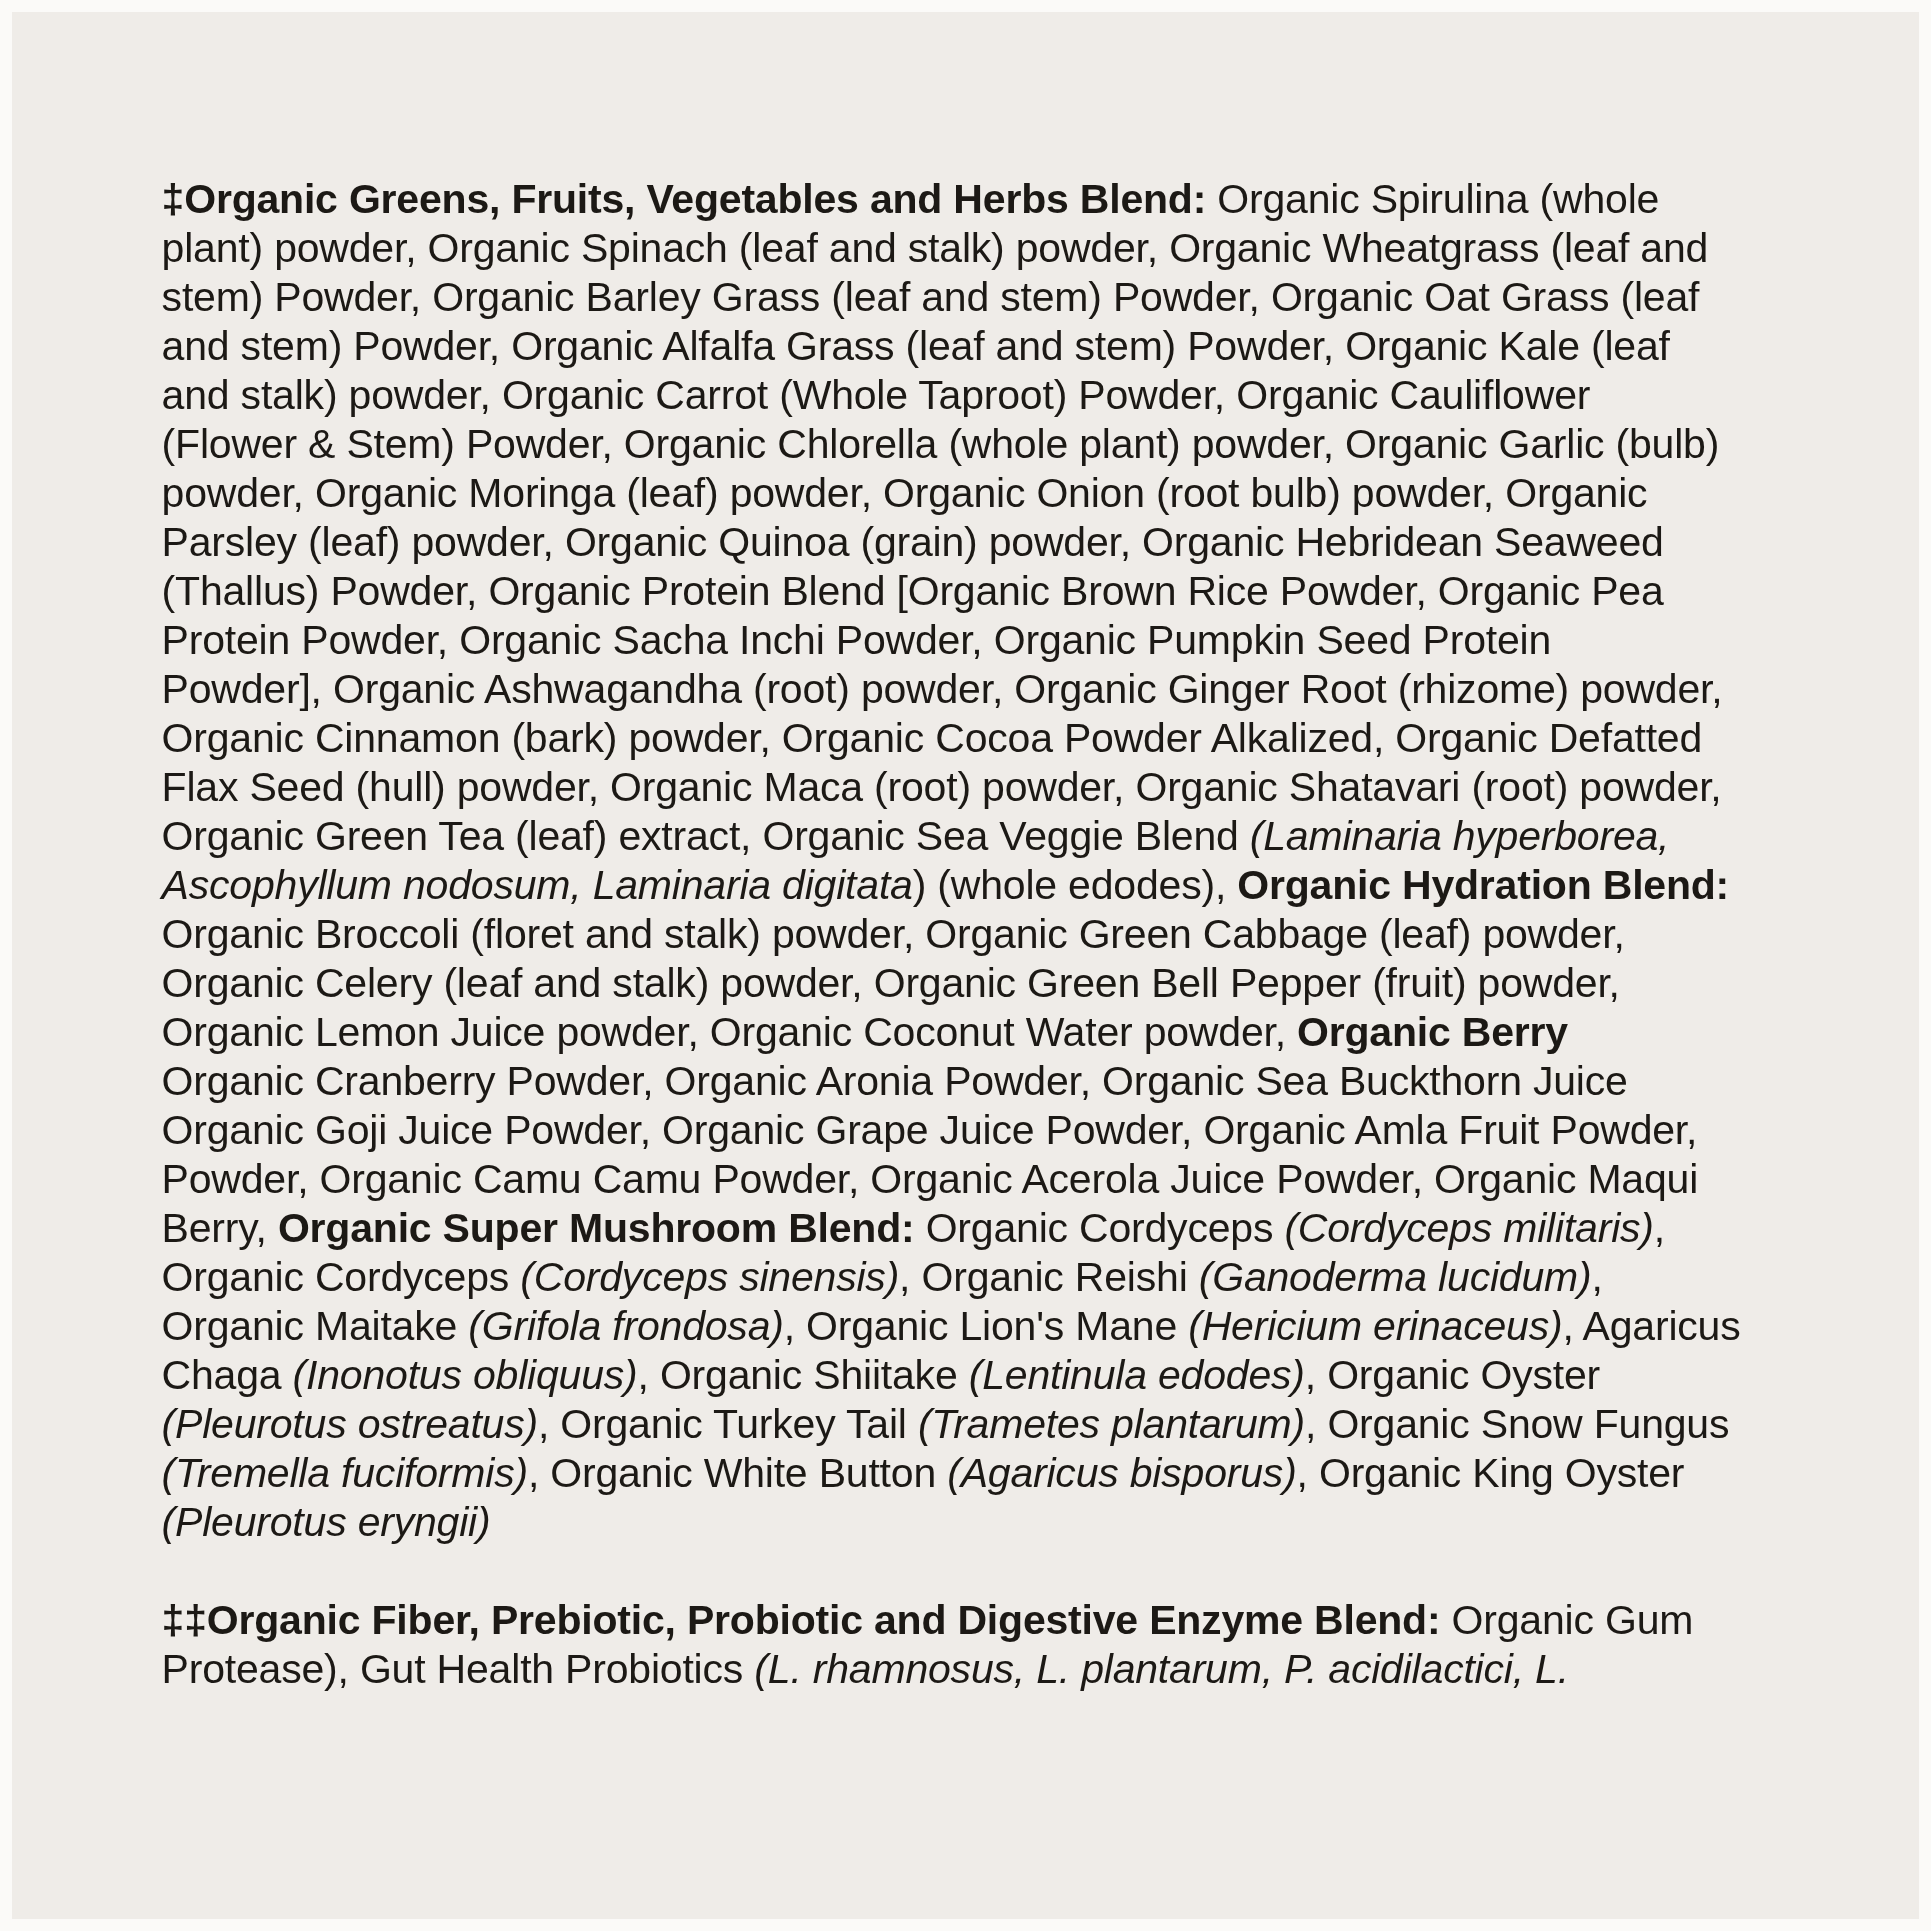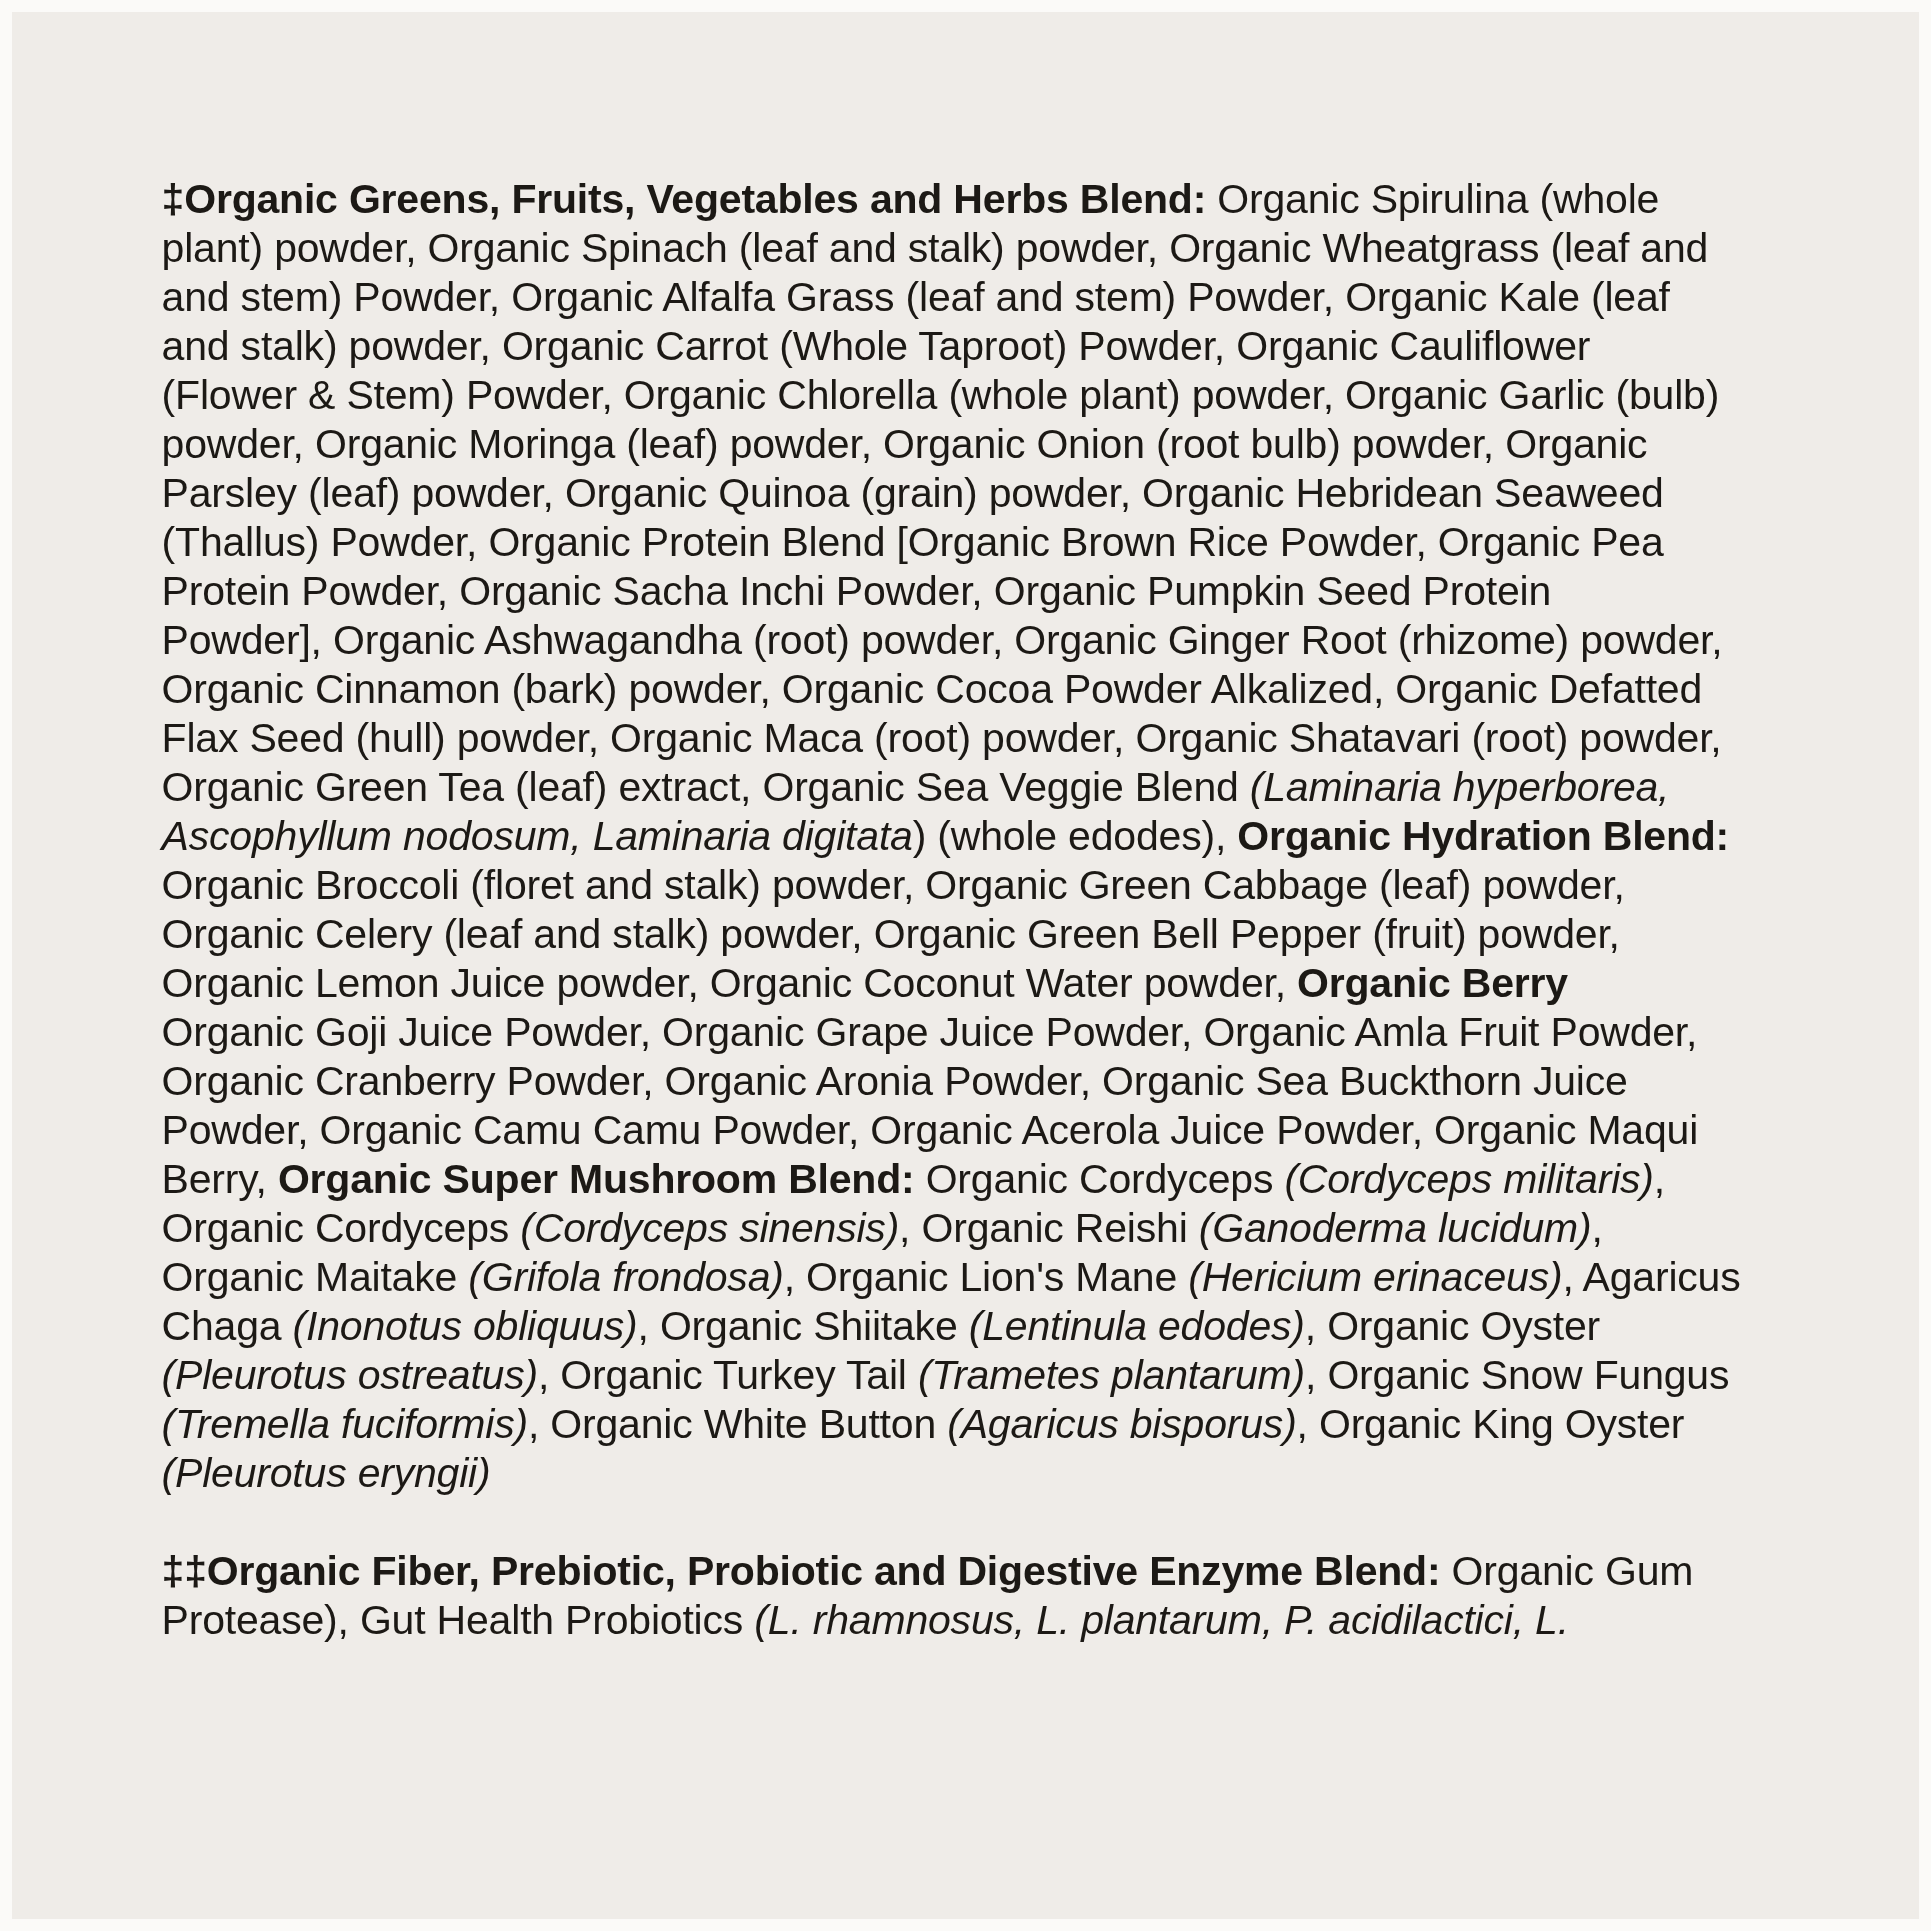--- a/index.html
+++ b/index.html
@@ -39,37 +39,38 @@
   .seg-italic { font-weight: 400; font-style: italic; }
 </style>
 </head>
 <body>
 
 <div class="panel">
   <div class="ingredients">
       <div class="para">
         <div class="line"><span class="seg-bold">‡Organic Greens, Fruits, Vegetables and Herbs Blend:</span><span class="seg-normal"> Organic Spirulina (whole</span></div>
         <div class="line"><span class="seg-normal">plant) powder, Organic Spinach (leaf and stalk) powder, Organic Wheatgrass (leaf and</span></div>
+        <div class="line"><span class="seg-normal">stem) Powder, Organic Barley Grass (leaf and stem) Powder, Organic Oat Grass (leaf</span></div>
         <div class="line"><span class="seg-normal">and stem) Powder, Organic Alfalfa Grass (leaf and stem) Powder, Organic Kale (leaf</span></div>
         <div class="line"><span class="seg-normal">and stalk) powder, Organic Carrot (Whole Taproot) Powder, Organic Cauliflower</span></div>
         <div class="line"><span class="seg-normal">(Flower &amp; Stem) Powder, Organic Chlorella (whole plant) powder, Organic Garlic (bulb)</span></div>
         <div class="line"><span class="seg-normal">powder, Organic Moringa (leaf) powder, Organic Onion (root bulb) powder, Organic</span></div>
         <div class="line"><span class="seg-normal">Parsley (leaf) powder, Organic Quinoa (grain) powder, Organic Hebridean Seaweed</span></div>
         <div class="line"><span class="seg-normal">(Thallus) Powder, Organic Protein Blend [Organic Brown Rice Powder, Organic Pea</span></div>
         <div class="line"><span class="seg-normal">Protein Powder, Organic Sacha Inchi Powder, Organic Pumpkin Seed Protein</span></div>
         <div class="line"><span class="seg-normal">Powder], Organic Ashwagandha (root) powder, Organic Ginger Root (rhizome) powder,</span></div>
         <div class="line"><span class="seg-normal">Organic Cinnamon (bark) powder, Organic Cocoa Powder Alkalized, Organic Defatted</span></div>
         <div class="line"><span class="seg-normal">Flax Seed (hull) powder, Organic Maca (root) powder, Organic Shatavari (root) powder,</span></div>
         <div class="line"><span class="seg-normal">Organic Green Tea (leaf) extract, Organic Sea Veggie Blend </span><span class="seg-italic">(Laminaria hyperborea,</span></div>
         <div class="line"><span class="seg-italic">Ascophyllum nodosum, Laminaria digitata</span><span class="seg-normal">) (whole edodes), </span><span class="seg-bold">Organic Hydration Blend:</span></div>
         <div class="line"><span class="seg-normal">Organic Broccoli (floret and stalk) powder, Organic Green Cabbage (leaf) powder,</span></div>
         <div class="line"><span class="seg-normal">Organic Celery (leaf and stalk) powder, Organic Green Bell Pepper (fruit) powder,</span></div>
         <div class="line"><span class="seg-normal">Organic Lemon Juice powder, Organic Coconut Water powder, </span><span class="seg-bold">Organic Berry</span></div>
+        <div class="line"><span class="seg-normal">Organic Cranberry Powder, Organic Aronia Powder, Organic Sea Buckthorn Juice</span></div>
         <div class="line"><span class="seg-normal">Organic Goji Juice Powder, Organic Grape Juice Powder, Organic Amla Fruit Powder,</span></div>
-        <div class="line"><span class="seg-normal">Organic Cranberry Powder, Organic Aronia Powder, Organic Sea Buckthorn Juice</span></div>
         <div class="line"><span class="seg-normal">Powder, Organic Camu Camu Powder, Organic Acerola Juice Powder, Organic Maqui</span></div>
         <div class="line"><span class="seg-normal">Berry, </span><span class="seg-bold">Organic Super Mushroom Blend:</span><span class="seg-normal"> Organic Cordyceps </span><span class="seg-italic">(Cordyceps militaris)</span><span class="seg-normal">,</span></div>
         <div class="line"><span class="seg-normal">Organic Cordyceps </span><span class="seg-italic">(Cordyceps sinensis)</span><span class="seg-normal">, Organic Reishi </span><span class="seg-italic">(Ganoderma lucidum)</span><span class="seg-normal">,</span></div>
         <div class="line"><span class="seg-normal">Organic Maitake </span><span class="seg-italic">(Grifola frondosa)</span><span class="seg-normal">, Organic Lion's Mane </span><span class="seg-italic">(Hericium erinaceus)</span><span class="seg-normal">, Agaricus</span></div>
         <div class="line"><span class="seg-normal">Chaga </span><span class="seg-italic">(Inonotus obliquus)</span><span class="seg-normal">, Organic Shiitake </span><span class="seg-italic">(Lentinula edodes)</span><span class="seg-normal">, Organic Oyster</span></div>
         <div class="line"><span class="seg-italic">(Pleurotus ostreatus)</span><span class="seg-normal">, Organic Turkey Tail </span><span class="seg-italic">(Trametes plantarum)</span><span class="seg-normal">, Organic Snow Fungus</span></div>
         <div class="line"><span class="seg-italic">(Tremella fuciformis)</span><span class="seg-normal">, Organic White Button </span><span class="seg-italic">(Agaricus bisporus)</span><span class="seg-normal">, Organic King Oyster</span></div>
         <div class="line"><span class="seg-italic">(Pleurotus eryngii)</span></div>
       </div>
       <div class="para">

